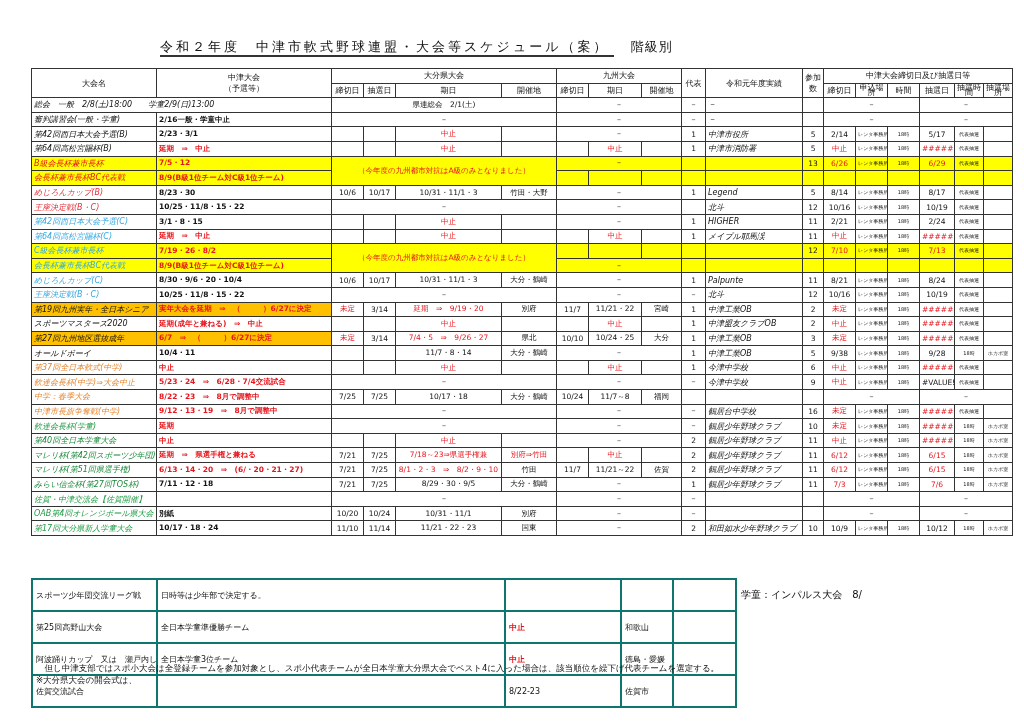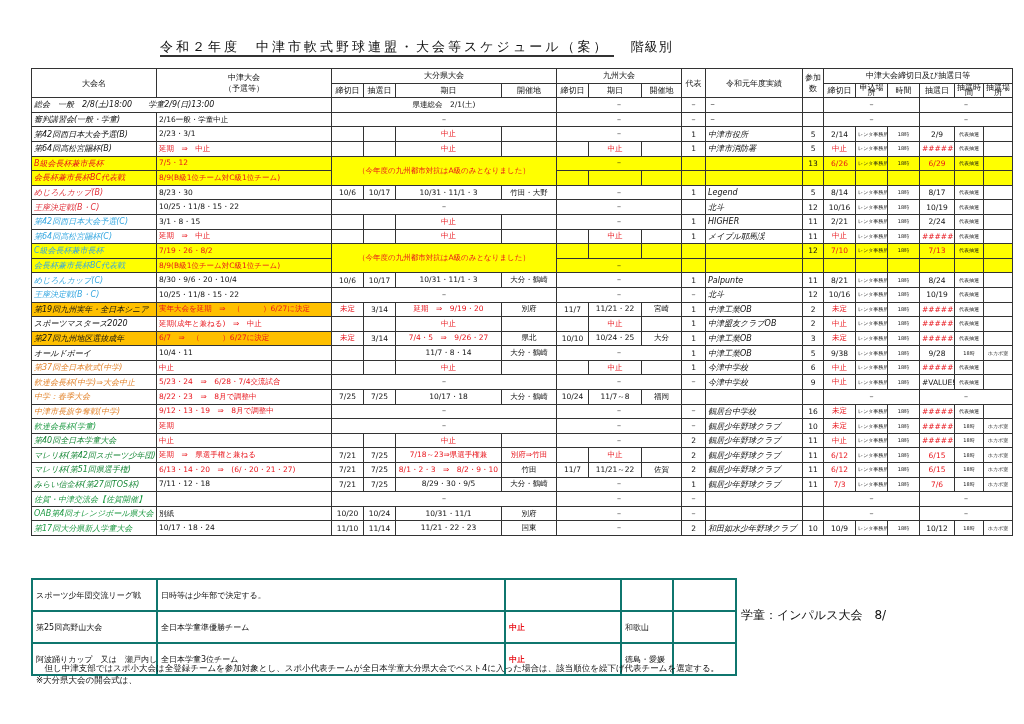--- a/index.html
+++ b/index.html
@@ -4,35 +4,35 @@
 <style>
   body { margin:0; background:#fff; width:1024px; height:724px; overflow:hidden; font-family:"DejaVu Sans", sans-serif; color:#111; }
   .title-row { position:absolute; left:160px; top:38px; font-size:13px; letter-spacing:3px; }
   .title-main { border-bottom:2px double #333; padding:0 4px 1px 0; }
   .title-sub { margin-left:10px; letter-spacing:1px; }
   table { border-collapse:collapse; position:absolute; }
   #main { left:31px; top:68px; width:972px; table-layout:fixed; font-size:7.5px; }
   #main td, #main th { border:1px solid #333; height:13.6px; padding:0 2px; white-space:nowrap; overflow:hidden; text-align:center; font-weight:normal; }
   #main th { font-size:8px; }
   #main td.name { text-align:left; font-size:8px;font-style:italic; }
-  #main td.pre { text-align:left; }
+  #main td.pre { text-align:left;font-weight:bold; }
   .red { color:#e8141b; font-weight:bold; }
   .blue { color:#35a7e0; }
   .pink { color:#e0303a;margin-left:24px; }
   .orange { color:#e38630;margin-top:28px; }
   .green { color:#1f9b44; }
   .darkgreen { color:#1b8a3a; font-weight:bold; }
   .bold { font-weight:bold; }
   .yellow td { background:#ffff00; }
   .orangebg { background:#ffc000 !important; }
   .tiny { font-size:5px; line-height:5px; }
   .thick-top td { border-top:2.5px solid #111; }
   #sub { left:31px; top:578px; font-size:8px; table-layout:fixed; width:704px; }
   #sub td { border:2px solid #0f766e; height:14px; padding:8px 3px; white-space:nowrap; overflow:hidden; }
-  .side-note { position:absolute; left:741px; top:607px; font-size:12px; }
+  .side-note { position:absolute; left:741px; top:588px; font-size:10px; }
   .notes { position:absolute; left:36px; top:662px; font-size:8.5px; line-height:12px; }
 </style>
 </head>
 <body>
 
 <div class="title-row">
   <span class="title-main">令和２年度　中津市軟式野球連盟・大会等スケジュール（案）</span>
   <span class="title-sub">階級別</span>
 </div>
 
@@ -114,21 +114,21 @@
         <td></td>
         <td class="red">中止</td>
         <td></td>
         <td colspan="3">－</td>
         <td>1</td>
         <td class="name">中津市役所</td>
         <td>5</td>
         <td>2/14</td>
         <td class="tiny">レンタ事務所</td>
         <td class="tiny">18時</td>
-        <td>2/9</td>
+        <td>5/17</td>
         <td class="tiny">代表抽選</td>
         <td class="tiny"></td>
       </tr>
       <tr>
         <td class="name">第64回高松宮賜杯(B)</td>
         <td class="pre  red">延期　⇒　中止</td>
         <td></td>
         <td></td>
         <td class="red">中止</td>
         <td></td>
@@ -615,20 +615,27 @@
         <td>和歌山</td>
         <td></td>
       </tr>
       <tr>
         <td>阿波踊りカップ　又は　瀬戸内し</td>
         <td>全日本学童3位チーム</td>
         <td class="red">中止</td>
         <td>徳島・愛媛</td>
         <td></td>
       </tr>
+      <tr>
+        <td>佐賀交流試合</td>
+        <td></td>
+        <td>8/22-23</td>
+        <td>佐賀市</td>
+        <td></td>
+      </tr>
     </tbody>
 </table>
 
 <div class="side-note">学童：インパルス大会　8/</div>
 
 <div class="notes">
   <div>　但し中津支部ではスポ小大会は全登録チームを参加対象とし、スポ小代表チームが全日本学童大分県大会でベスト4に入った場合は、該当順位を繰下げ代表チームを選定する。</div>
   <div>※大分県大会の開会式は、</div>
 </div>
 

